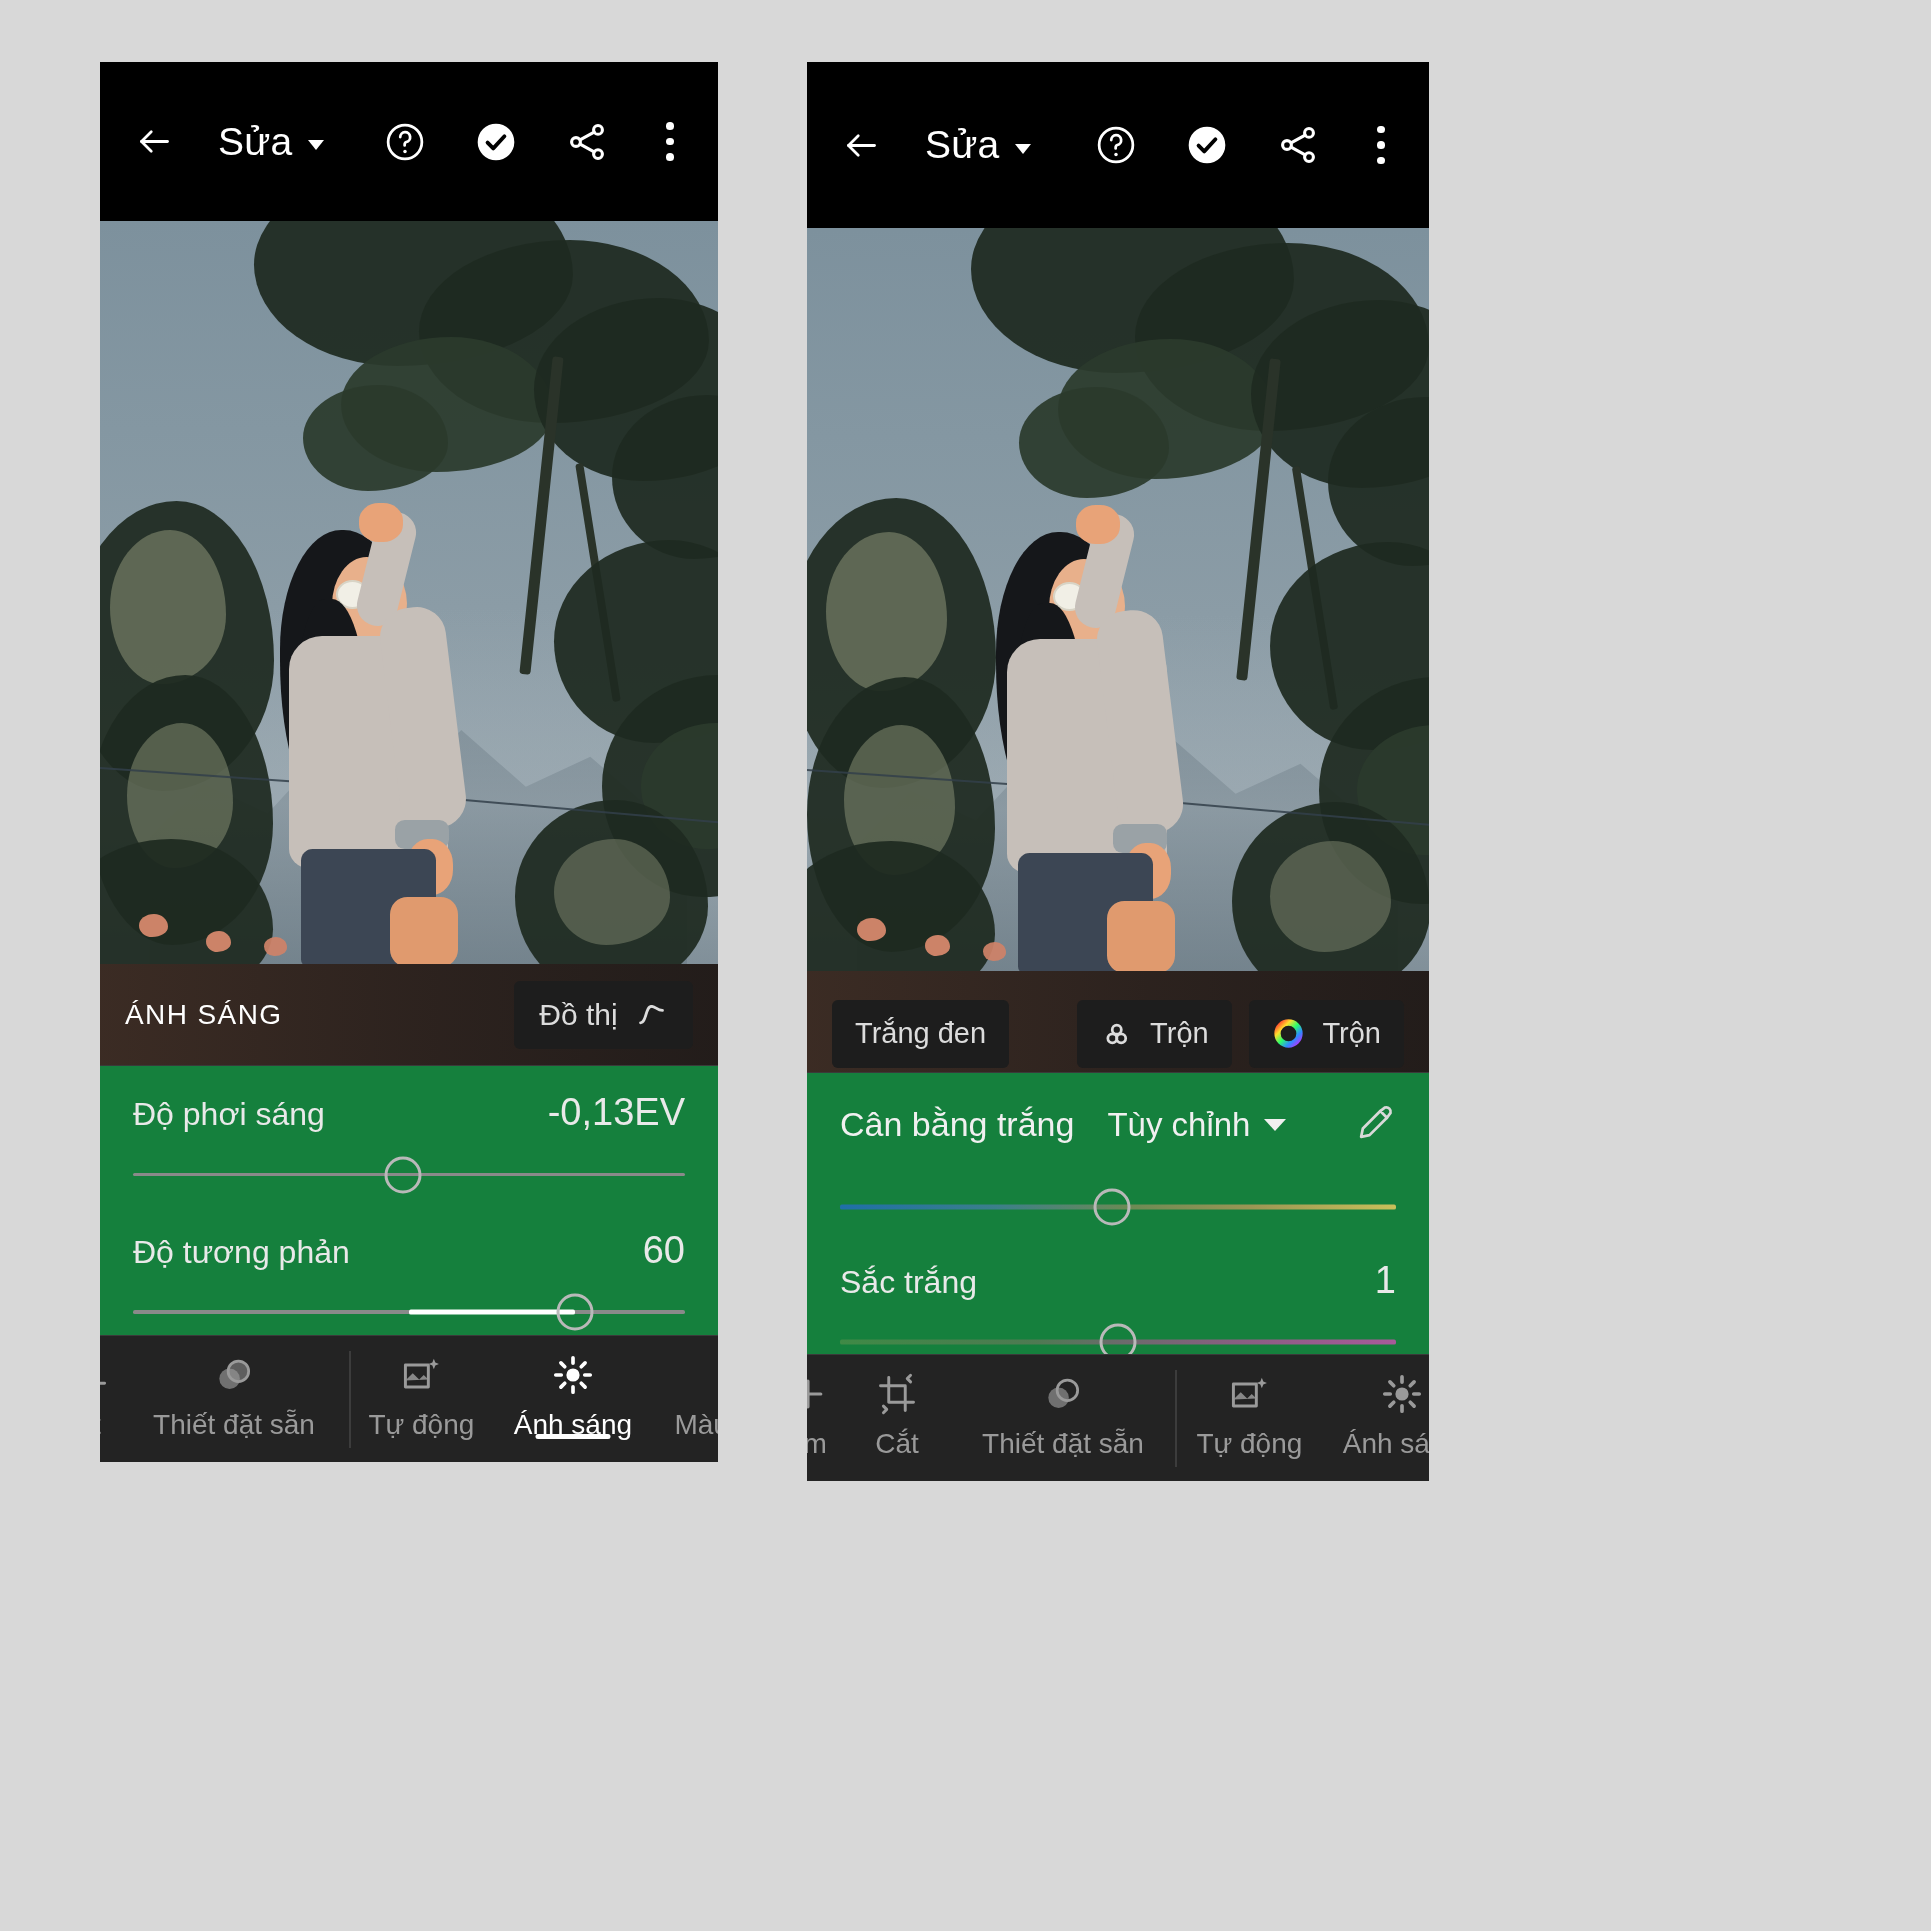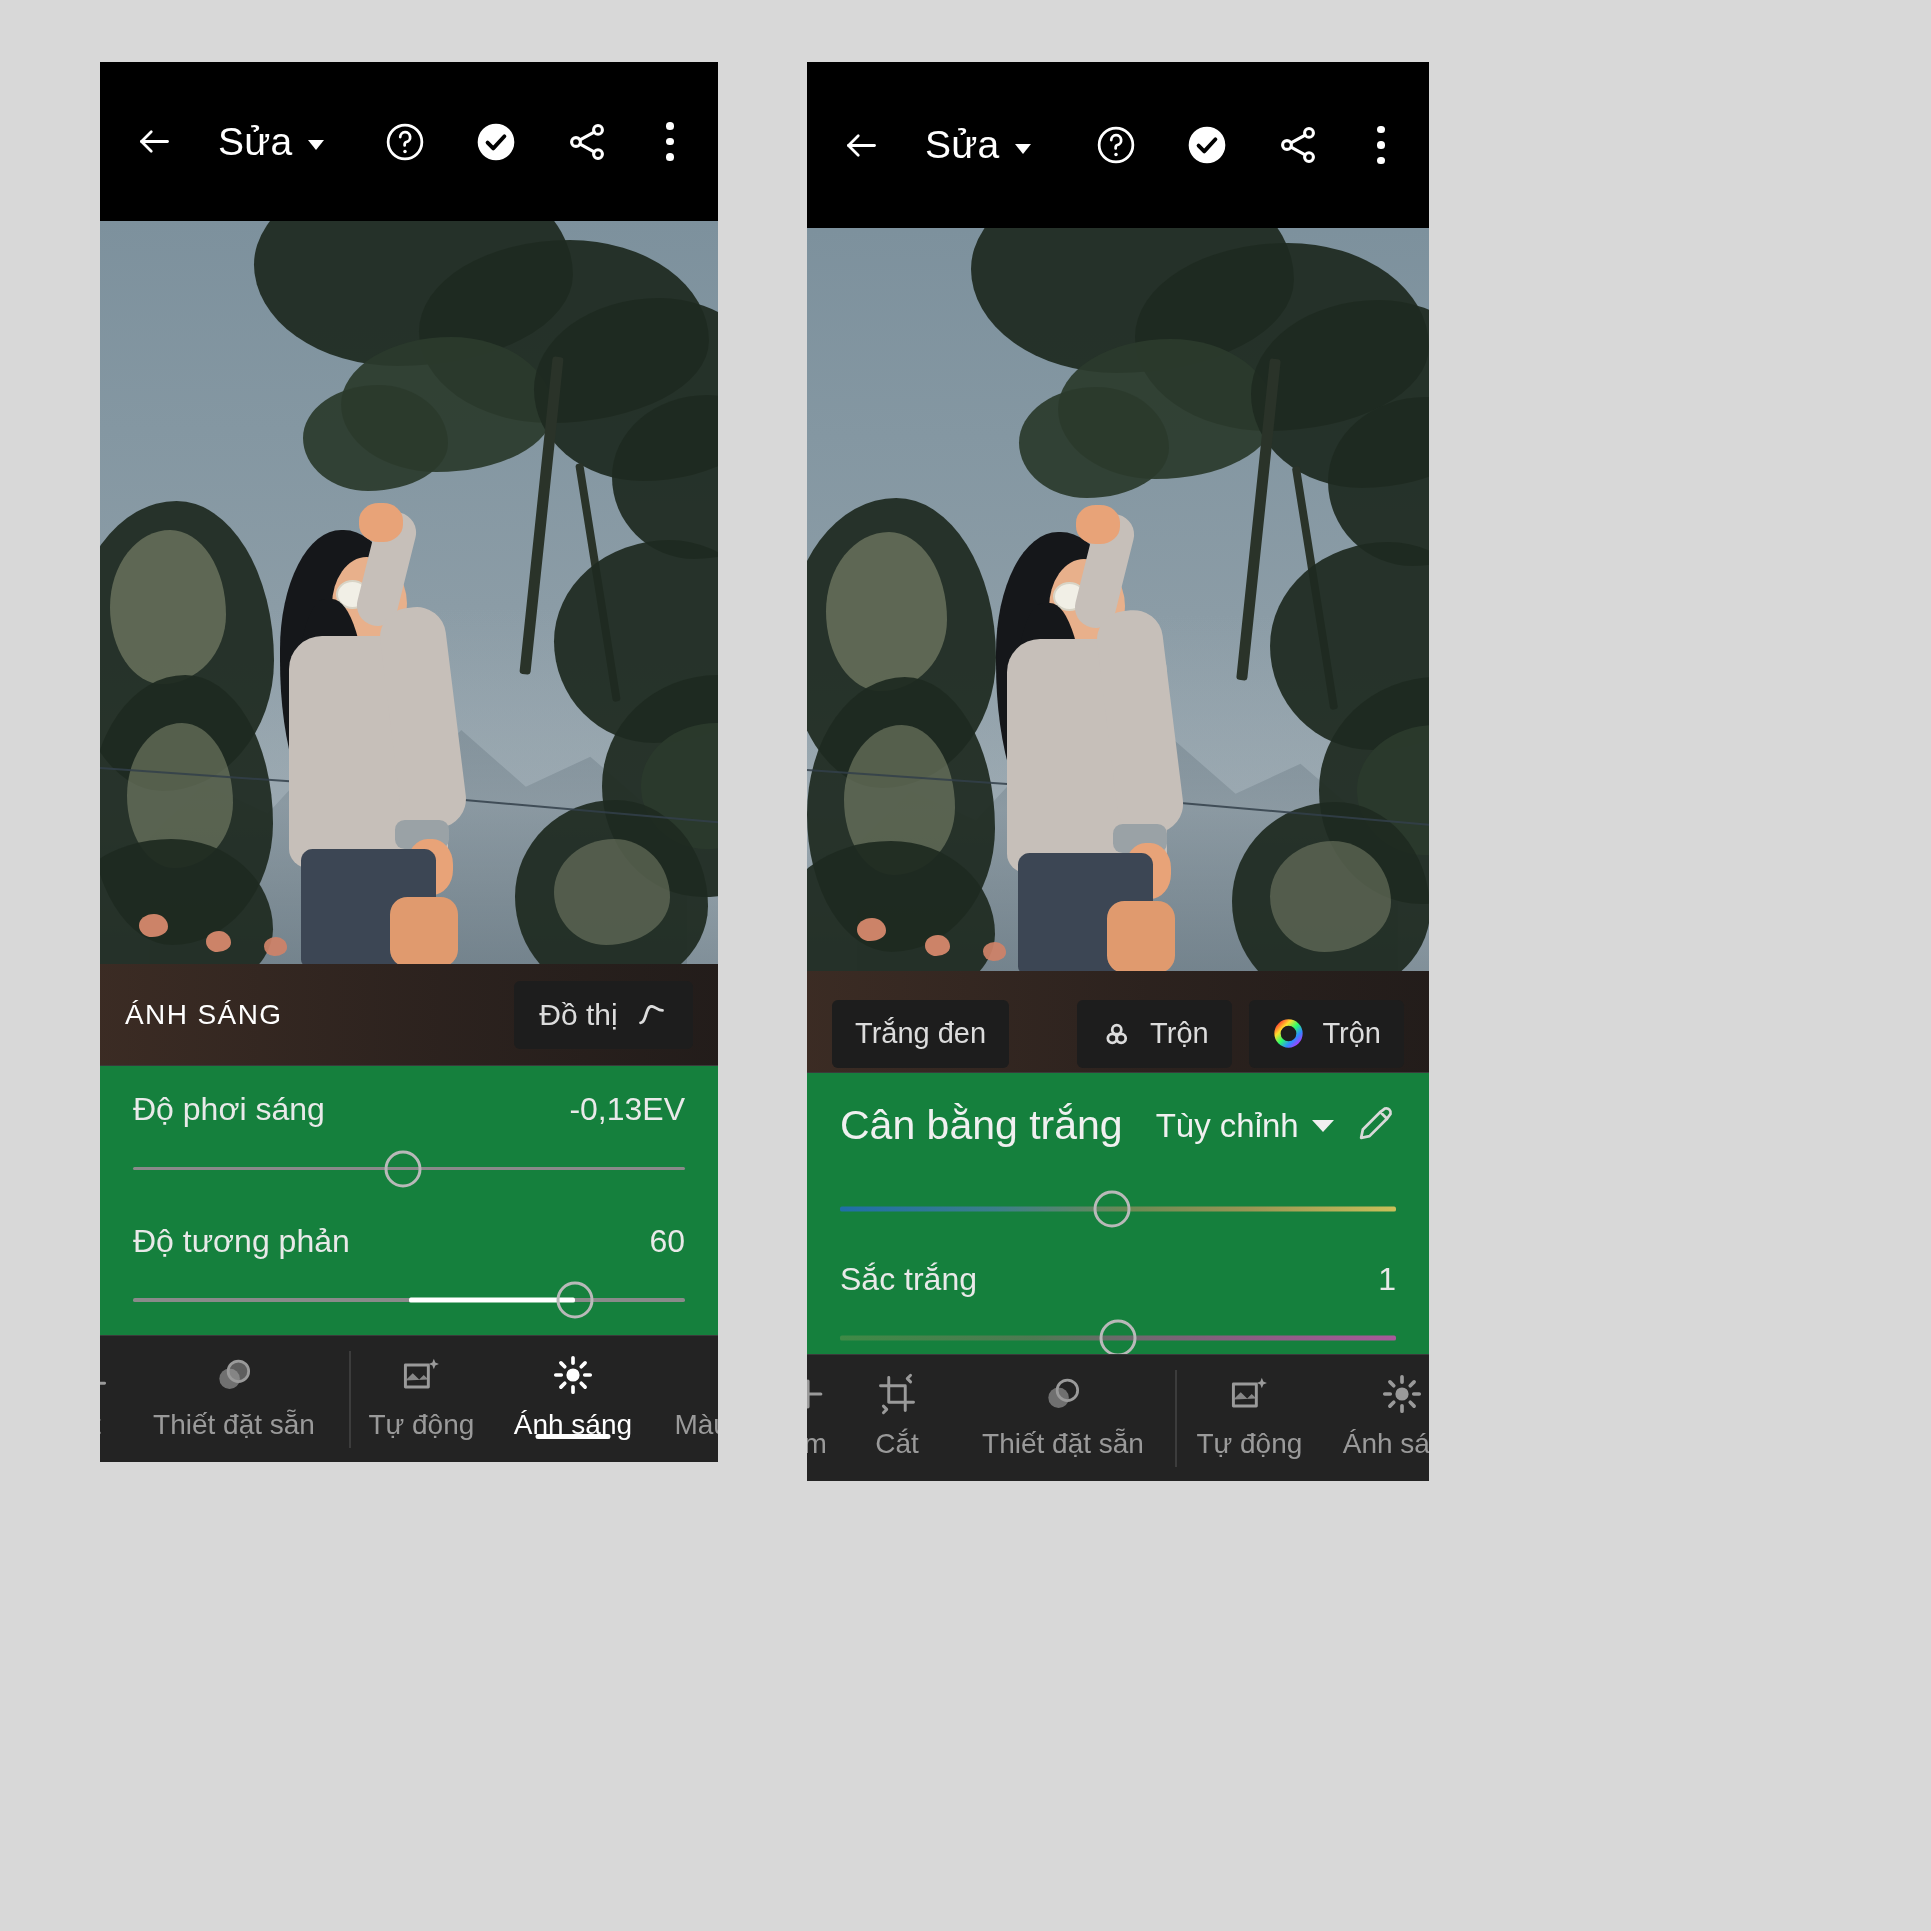--- a/index.html
+++ b/index.html
@@ -155,21 +155,21 @@
     background:#15803d;
     border-top: 1.9px solid #3a3a3a;
     padding: 0 0 0 0;
     position: relative;
   }
   .slider-row { padding: 25px 33px 9.7px 33px; }
   .slider-head {
     display:flex; align-items:baseline; justify-content:space-between;
     color:#e9e9e9; font-size:32px; font-weight:400;
   }
-  .slider-val { color:#e9e9e9; font-size:32px; }
+  .slider-val { color:#e9e9e9; font-size:38px; }
   .track {
     position:relative;
     height: 39px;
     margin-top: 21px;
   }
   .track .base {
     position:absolute; left:0; right:0; top:50%; height:3.9px;
     transform: translateY(-50%);
     background:#8a8a8a;
     border-radius:1.9px;
@@ -184,21 +184,21 @@
     border:3.9px solid #b9b9b9; background:transparent;
   }
   .track.grad .base { height:4.8px; }
 
   
   .wb-row {
     display:flex; align-items:center;
     padding: 29px 33px 5.8px 33px;
     color:#f0f0f0;
   }
-  .wb-label { font-size:41px; }
+  .wb-label { font-size:34px; }
   .wb-value { font-size:33px; margin-left:33px; }
   .wb-chev {
     margin-left:13.5px; width:0;height:0;
     border-left:11.6px solid transparent; border-right:11.6px solid transparent;
     border-top:12.6px solid #f0f0f0;
   }
   .wb-spacer{flex:1 1 auto;}
   .eyedrop svg{width:41px;height:41px;}
 
   

